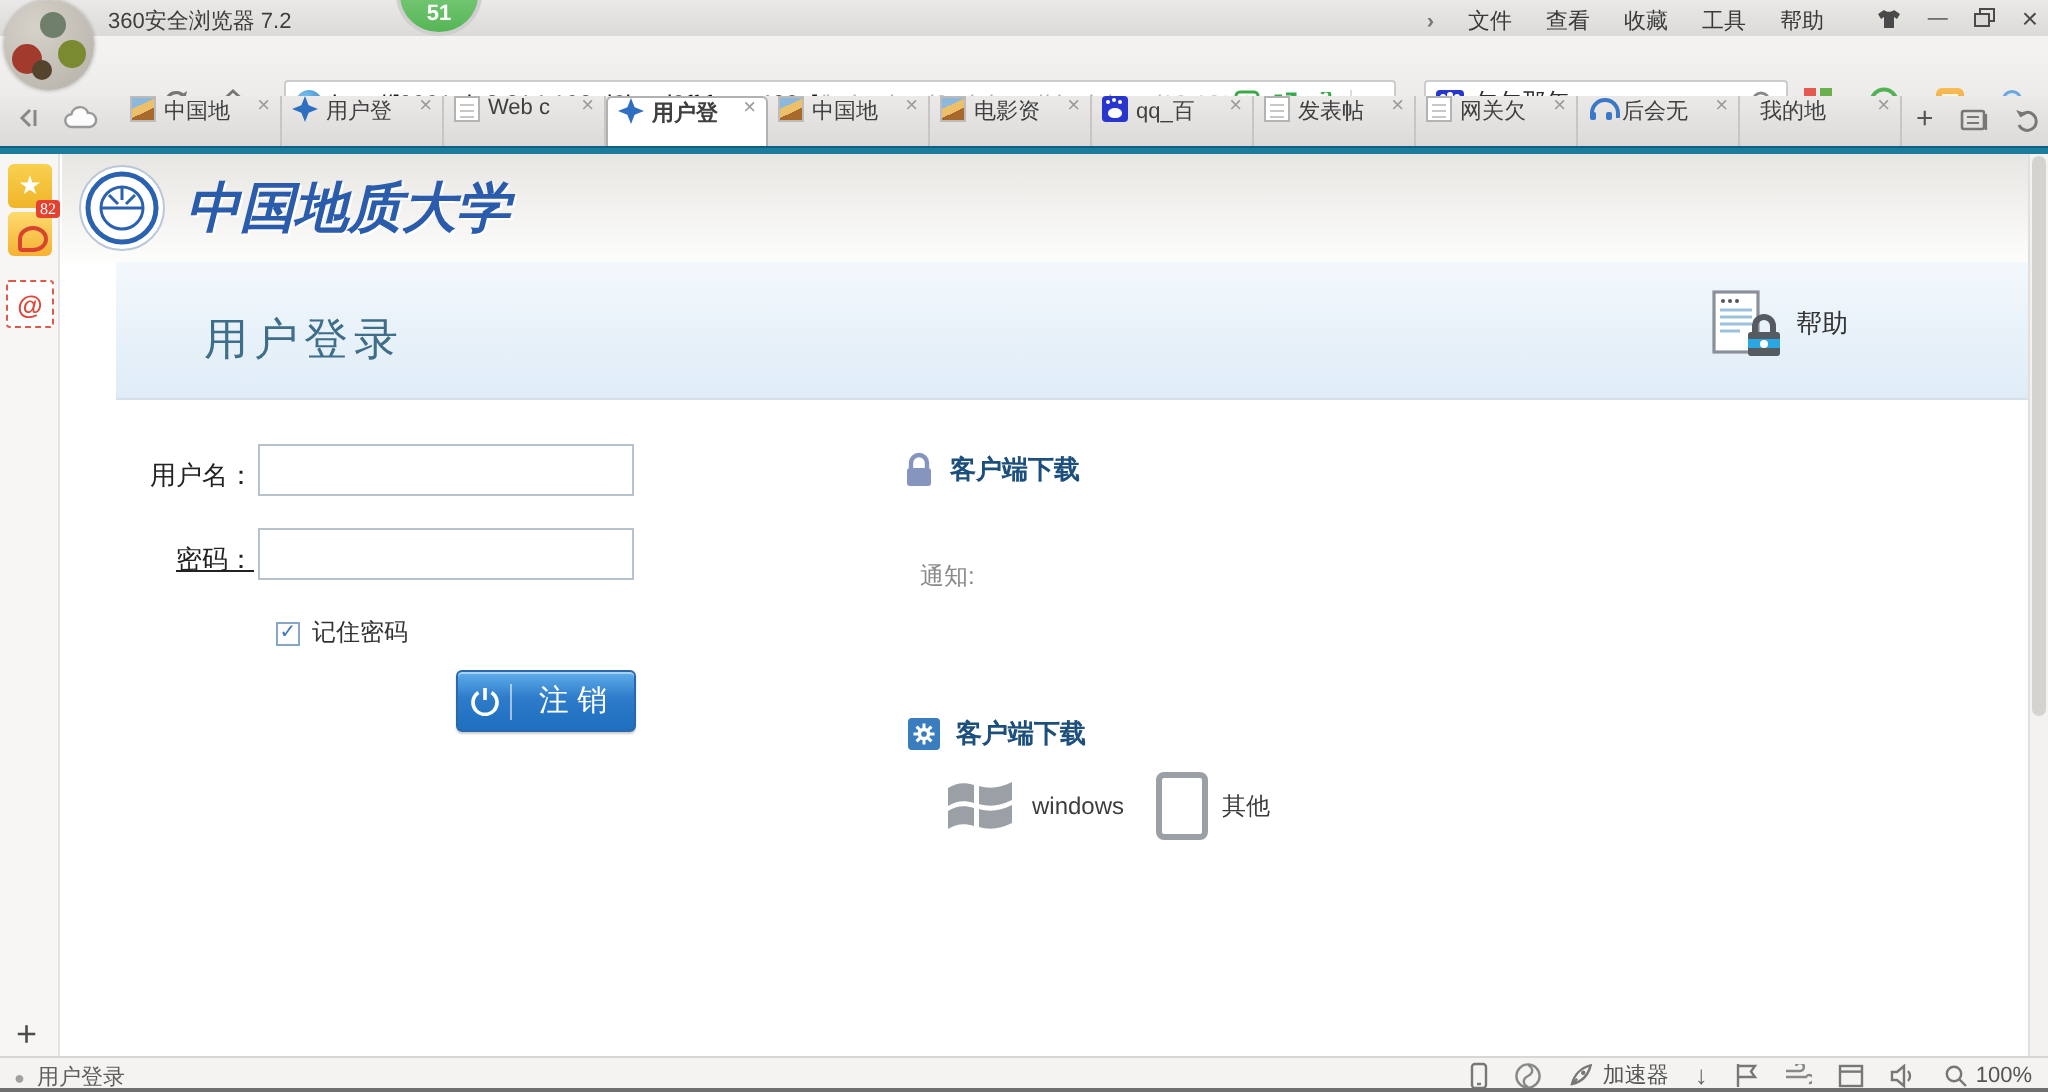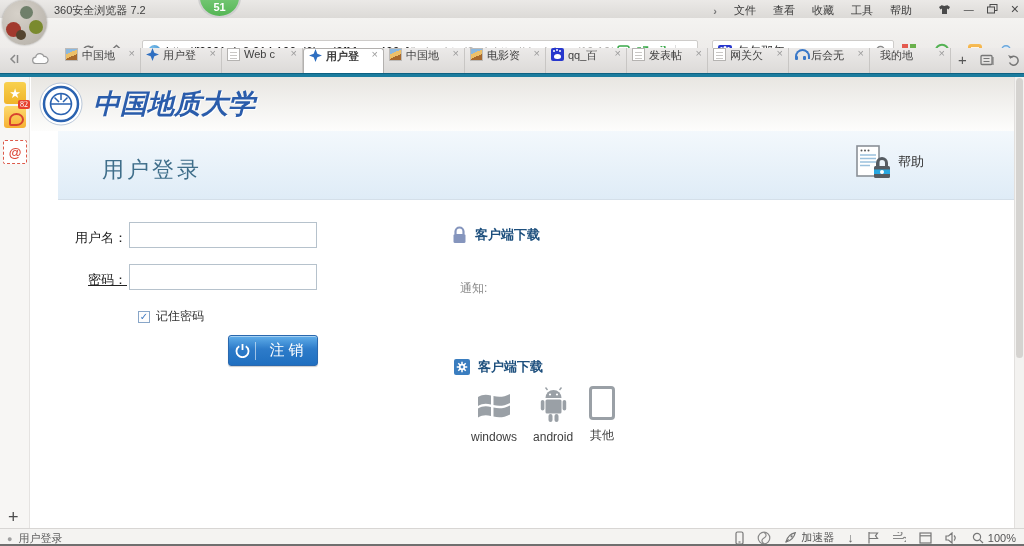--- a/index.html
+++ b/index.html
@@ -100,21 +100,21 @@
 .btn-login{left:93px;}
 .btn-logout{left:197px;}
 .btn .ic{width:27px;height:18px;display:flex;justify-content:center;align-items:center;border-right:1px solid rgba(255,255,255,.55);flex:none;}
 .btn .bl{flex:1;text-align:center;font-size:15px;}
 .sec-title{position:absolute;display:flex;gap:8px;align-items:center;font-size:13px;font-weight:bold;color:#1d4f7d;}
 .sec-announce{left:421px;top:26px;}
 .sec-download{left:423px;top:158px;}
 .gear-tile{width:16px;height:16px;background:#3a7dbf;border-radius:2px;display:flex;align-items:center;justify-content:center;}
 .notice{position:absolute;left:429px;top:80px;font-size:12px;color:#8a8a8a;}
 .dl-row{position:absolute;left:440px;top:186px;display:flex;gap:16px;align-items:flex-end;}
-.dl-item{display:flex;flex-direction:column;align-items:center;gap:7px;font-size:12px;color:#3d3d3d;cursor:pointer;}
+.dl-item{display:flex;flex-direction:row;align-items:center;gap:7px;font-size:12px;color:#3d3d3d;cursor:pointer;}
 .tablet-ic{width:26px;height:34px;border:3px solid #9aa0a6;border-radius:4px;position:relative;background:#fff;}
 
 
 .statusbar{position:absolute;top:528px;left:0;width:100%;height:18px;background:#f4f3f1;border-top:1px solid #d8d6d4;}
 .status-left{position:absolute;left:7px;top:2px;display:flex;gap:6px;align-items:center;font-size:11px;color:#5d5d5d;}
 .status-left .bullet{color:#a0a0a0;font-size:9px;}
 .status-right{position:absolute;right:8px;top:1px;display:flex;gap:13px;align-items:center;font-size:11px;color:#555;height:15px;}
 .sr-item{display:flex;align-items:center;gap:4px;}
 svg{display:block;}
 </style>
@@ -428,38 +428,20 @@
                     <path d="M3 8 C7 5.5 11 5 16 6.5 L16 15.5 C11 14 7 14.5 3 17 Z"></path>
                     <path d="M18.5 7 C24 8.5 29 8 35 5 L35 14 C29 17 24 17.5 18.5 16 Z"></path>
                     <path d="M3 19.5 C7 17 11 16.5 16 18 L16 27 C11 25.5 7 26 3 28.5 Z"></path>
                     <path d="M18.5 18.5 C24 20 29 19.5 35 16.5 L35 25.5 C29 28.5 24 29 18.5 27.5 Z"></path>
                   </g>
                 </svg>
               </span>
             <span>windows</span>
           </span>
           <span class="dl-item">
-            <span>
-                <svg width="33" height="36" viewBox="0 0 33 36">
-                  <g fill="#9aa0a6">
-                    <path d="M10.5 3 L8.5 0.5 M22.5 3 L24.5 0.5" stroke="#9aa0a6" stroke-width="1.4"></path>
-                    <path d="M8.5 11 a8 8 0 0 1 16 0 Z"></path>
-                    <circle cx="13" cy="7.5" r="1.1" fill="#fff"></circle>
-                    <circle cx="20" cy="7.5" r="1.1" fill="#fff"></circle>
-                    <rect x="8.5" y="12.5" width="16" height="14" rx="1.5"></rect>
-                    <rect x="3.8" y="13" width="3.6" height="10.5" rx="1.8"></rect>
-                    <rect x="25.6" y="13" width="3.6" height="10.5" rx="1.8"></rect>
-                    <rect x="11.5" y="27" width="4" height="8" rx="2"></rect>
-                    <rect x="17.5" y="27" width="4" height="8" rx="2"></rect>
-                  </g>
-                </svg>
-              </span>
-            <span>android</span>
-          </span>
-          <span class="dl-item">
             <span class="tablet-ic"></span>
             <span>其他</span>
           </span>
         </div>
 
       </div>
     </div>
 
     <div class="scrollbar">
       <span class="scroll-thumb"></span>

